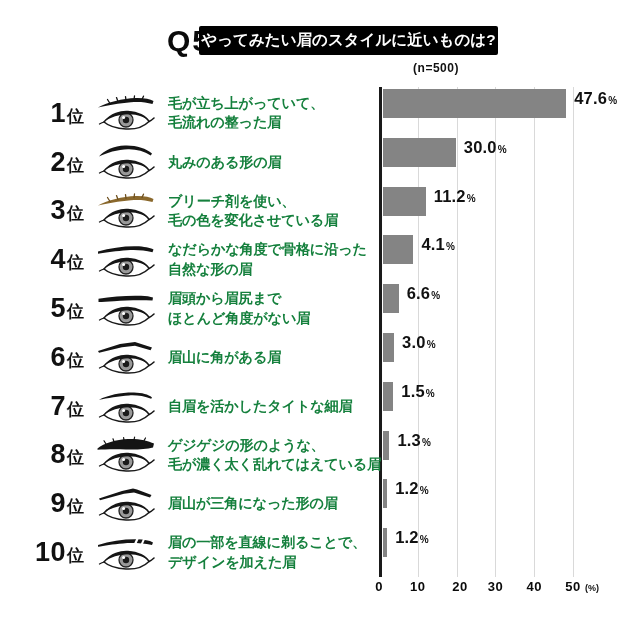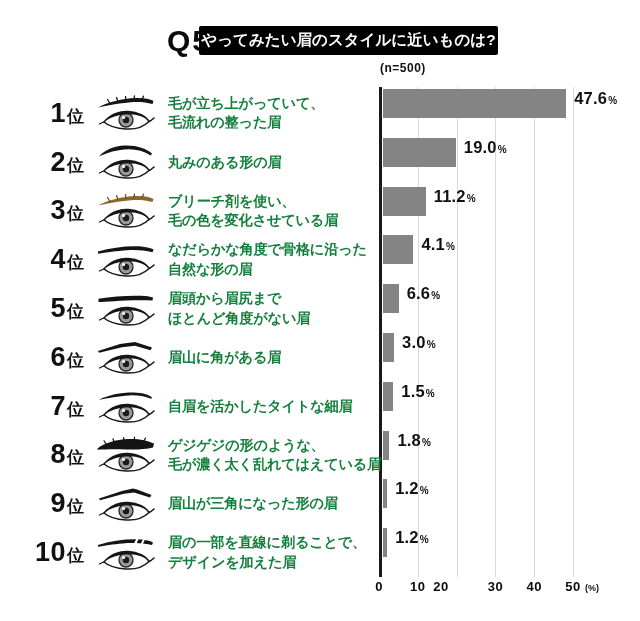--- a/index.html
+++ b/index.html
@@ -12,21 +12,21 @@
     position:absolute;left:135px;top:24px;font-size:30px;font-weight:900;
     letter-spacing:2px;color:#0a0a0a;margin-left:32px;
   }
   .title-box{
     position:absolute;left:199px;top:26px;width:299px;height:29px;
     background:var(--header_box_bg,#000);color:var(--header_box_text,#fff);
     display:flex;align-items:center;justify-content:center;
     font-size:15.5px;font-weight:700;border-radius:2px;letter-spacing:0px;white-space:nowrap;
   }
   .sample{
-    position:absolute;left:380px;top:61px;width:112px;text-align:left;
+    position:absolute;left:380px;top:61px;width:112px;text-align:center;
     font-size:12px;font-weight:800;letter-spacing:0.5px;
   }
   
   .grid-layer{position:absolute;left:379px;top:87px;width:197px;height:490px;}
   .axis-line{position:absolute;left:0;top:0;width:2.5px;height:100%;background:#1a1a1a;}
   .gridline{position:absolute;top:0;width:1px;height:100%;background:var(--gridline,#d9d9d9);}
   .xticks{position:absolute;left:0;top:579px;width:640px;height:18px;}
   .xtick{
     position:absolute;transform:translateX(-50%);font-size:13px;font-weight:800;
     letter-spacing:0.5px;color:#0a0a0a;
@@ -133,21 +133,21 @@
           <path d="M5,14.5 C10,8.5 20,4 31,3.6 C42,3.2 52,6.5 58,11.5 L56.8,13.4 C50,9 42,7 34,7.2 C24,7.4 12,10.8 5,14.5 Z" fill="#141414"></path>
           <use href="#eye"></use>
         </svg>
       </div>
       <div class="desc-cell">
         <div>丸みのある形の眉</div>
       </div>
       <div class="bar-cell">
         <div class="bar" style="width: 73.34px;"></div>
         <div class="val">
-          <span class="val-num">19.0</span>
+          <span class="val-num">30.0</span>
             <span class="val-pct">%</span>
         </div>
       </div>
     </div>
 
     <div class="row">
       <div class="rank-cell">
         <span class="rank-num">3</span>
           <span class="rank-unit">位</span>
       </div>
@@ -279,21 +279,21 @@
           <use href="#eye"></use>
         </svg>
       </div>
       <div class="desc-cell">
         <div>ゲジゲジの形のような、</div>
         <div>毛が濃く太く乱れてはえている眉</div>
       </div>
       <div class="bar-cell">
         <div class="bar" style="width: 6.948px;"></div>
         <div class="val">
-          <span class="val-num">1.8</span>
+          <span class="val-num">1.3</span>
             <span class="val-pct">%</span>
         </div>
       </div>
     </div>
 
     <div class="row">
       <div class="rank-cell">
         <span class="rank-num">9</span>
           <span class="rank-unit">位</span>
       </div>
@@ -340,20 +340,20 @@
             <span class="val-pct">%</span>
         </div>
       </div>
     </div>
 
   </div>
 
   <div class="xticks">
     <span class="xtick" style="left:379px">0</span>
     <span class="xtick" style="left:417.8px">10</span>
-    <span class="xtick" style="left:441px">20</span>
+    <span class="xtick" style="left:460px">20</span>
     <span class="xtick" style="left:495.4px">30</span>
     <span class="xtick" style="left:534.2px">40</span>
     <span class="xtick" style="left:573px">50</span>
     <span class="xunit">(%)</span>
   </div>
 
 </div>
 
 </body></html>

